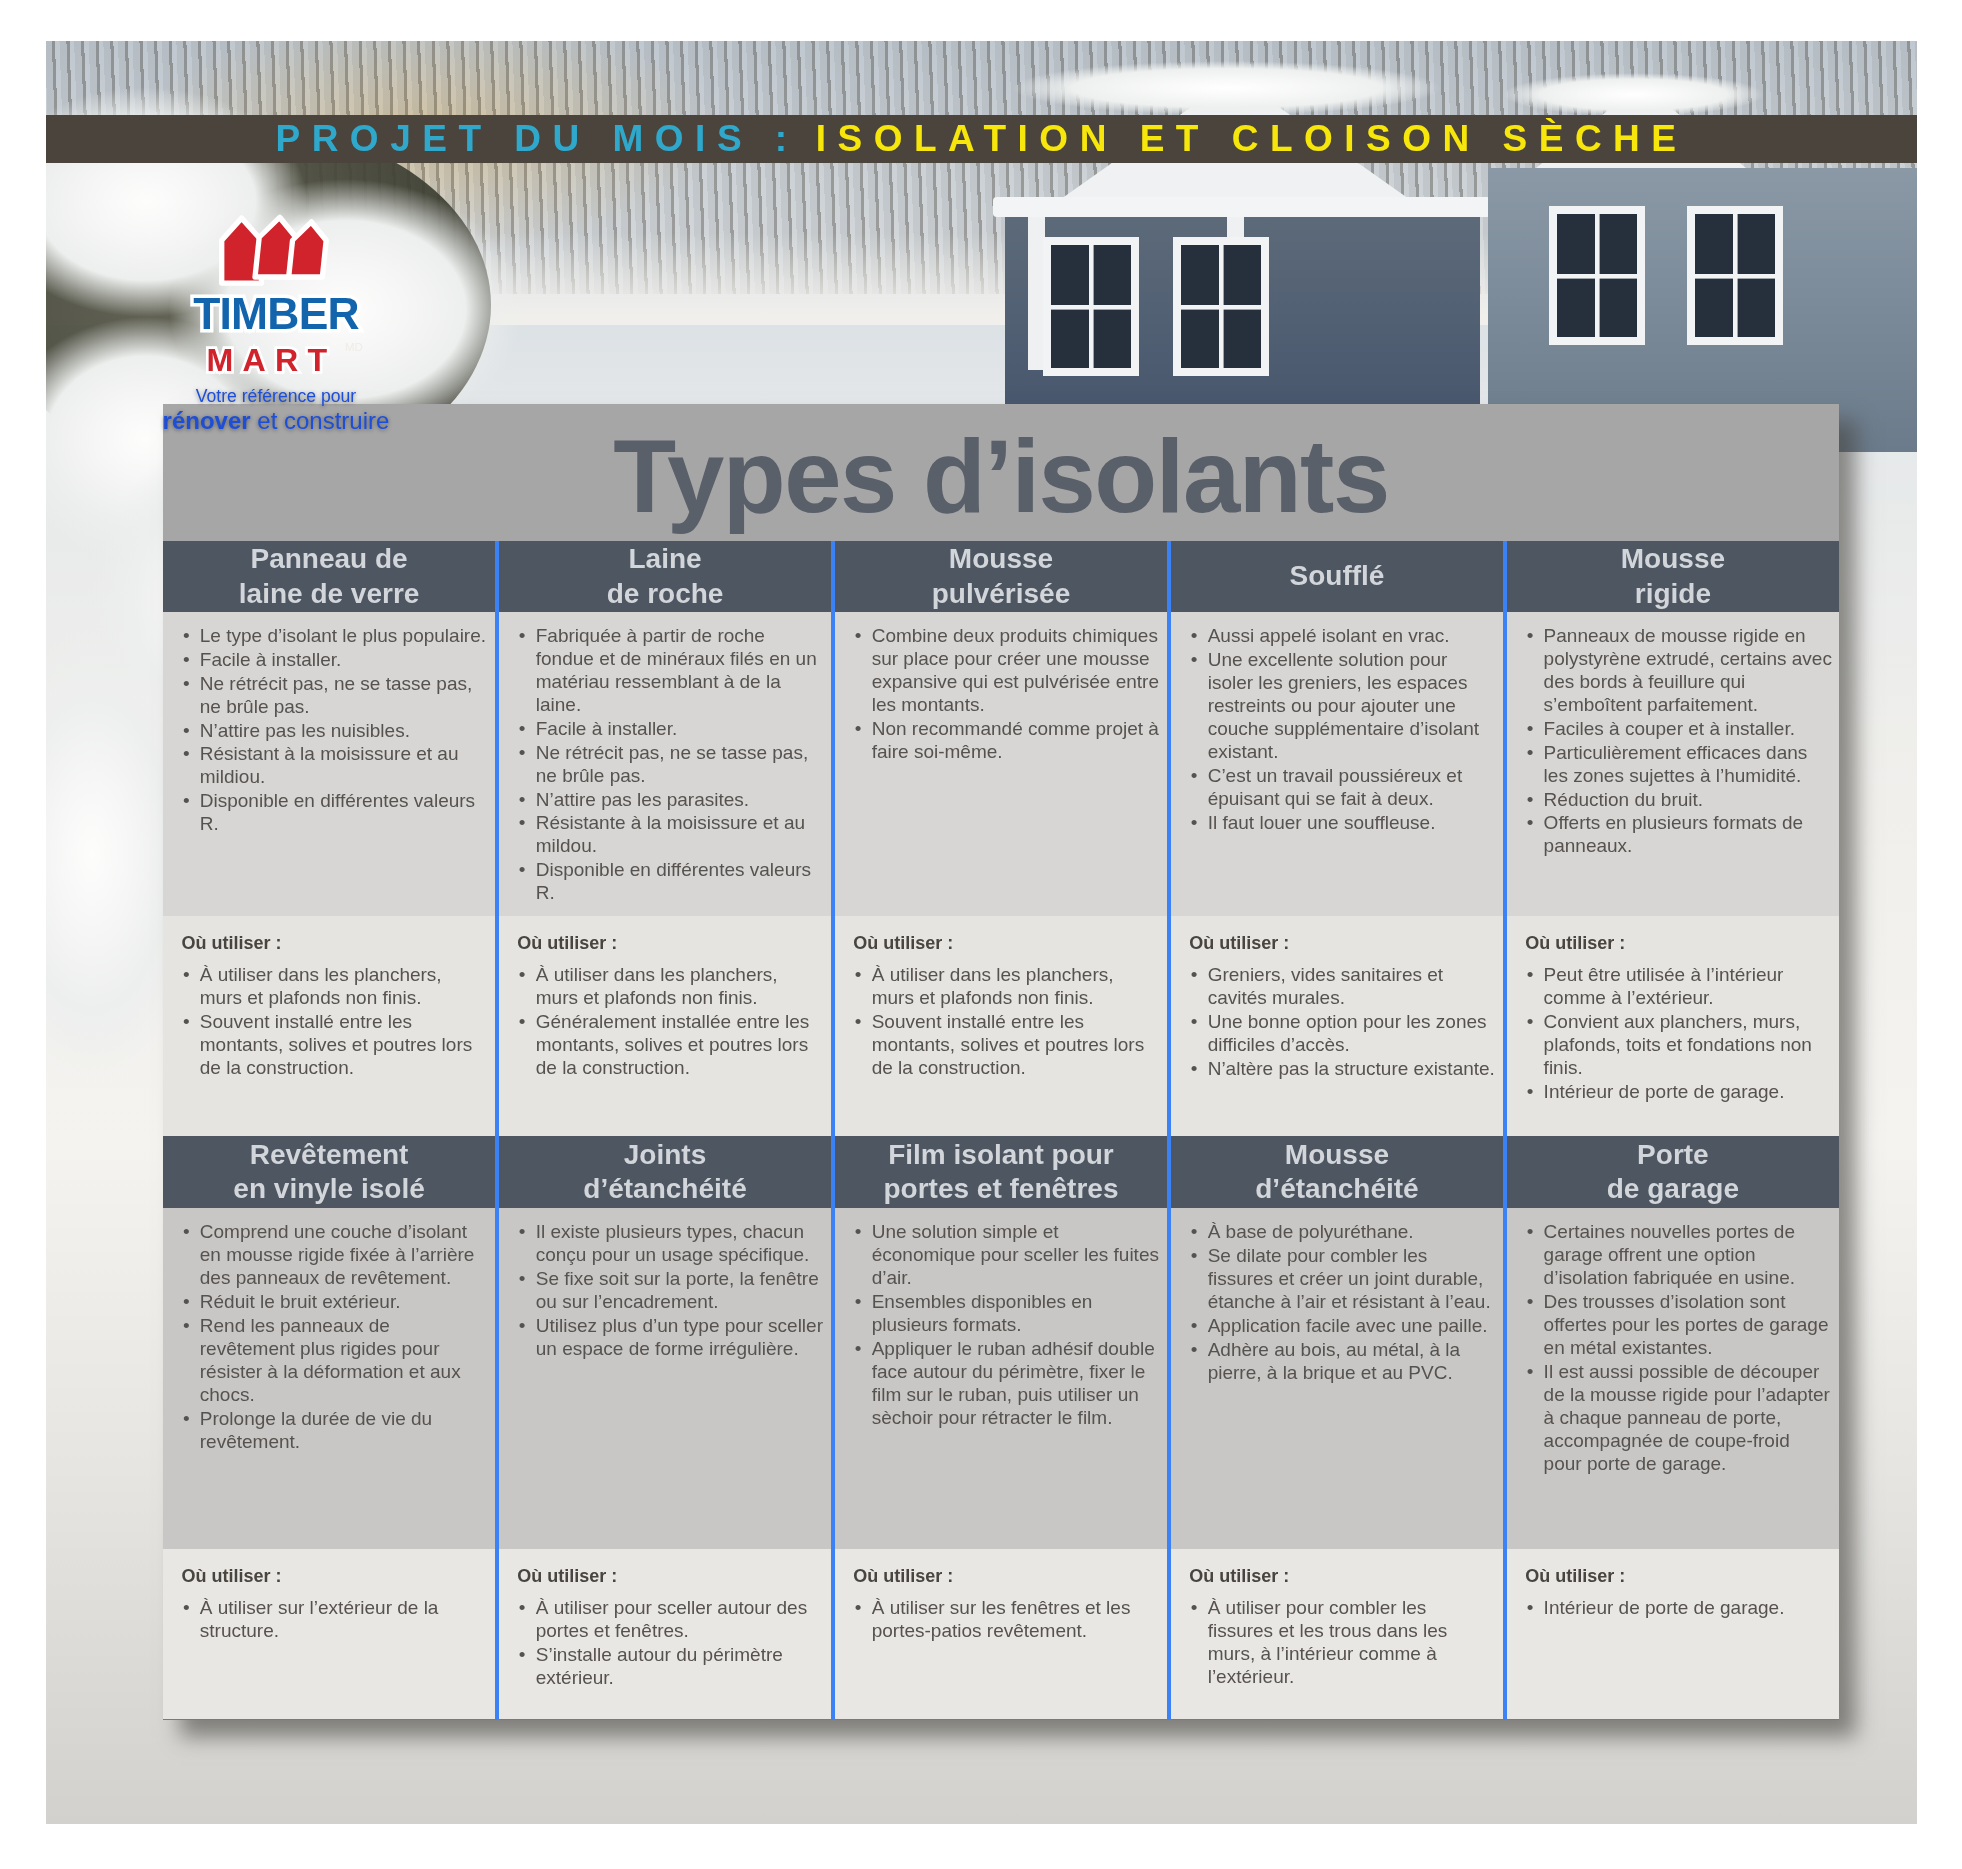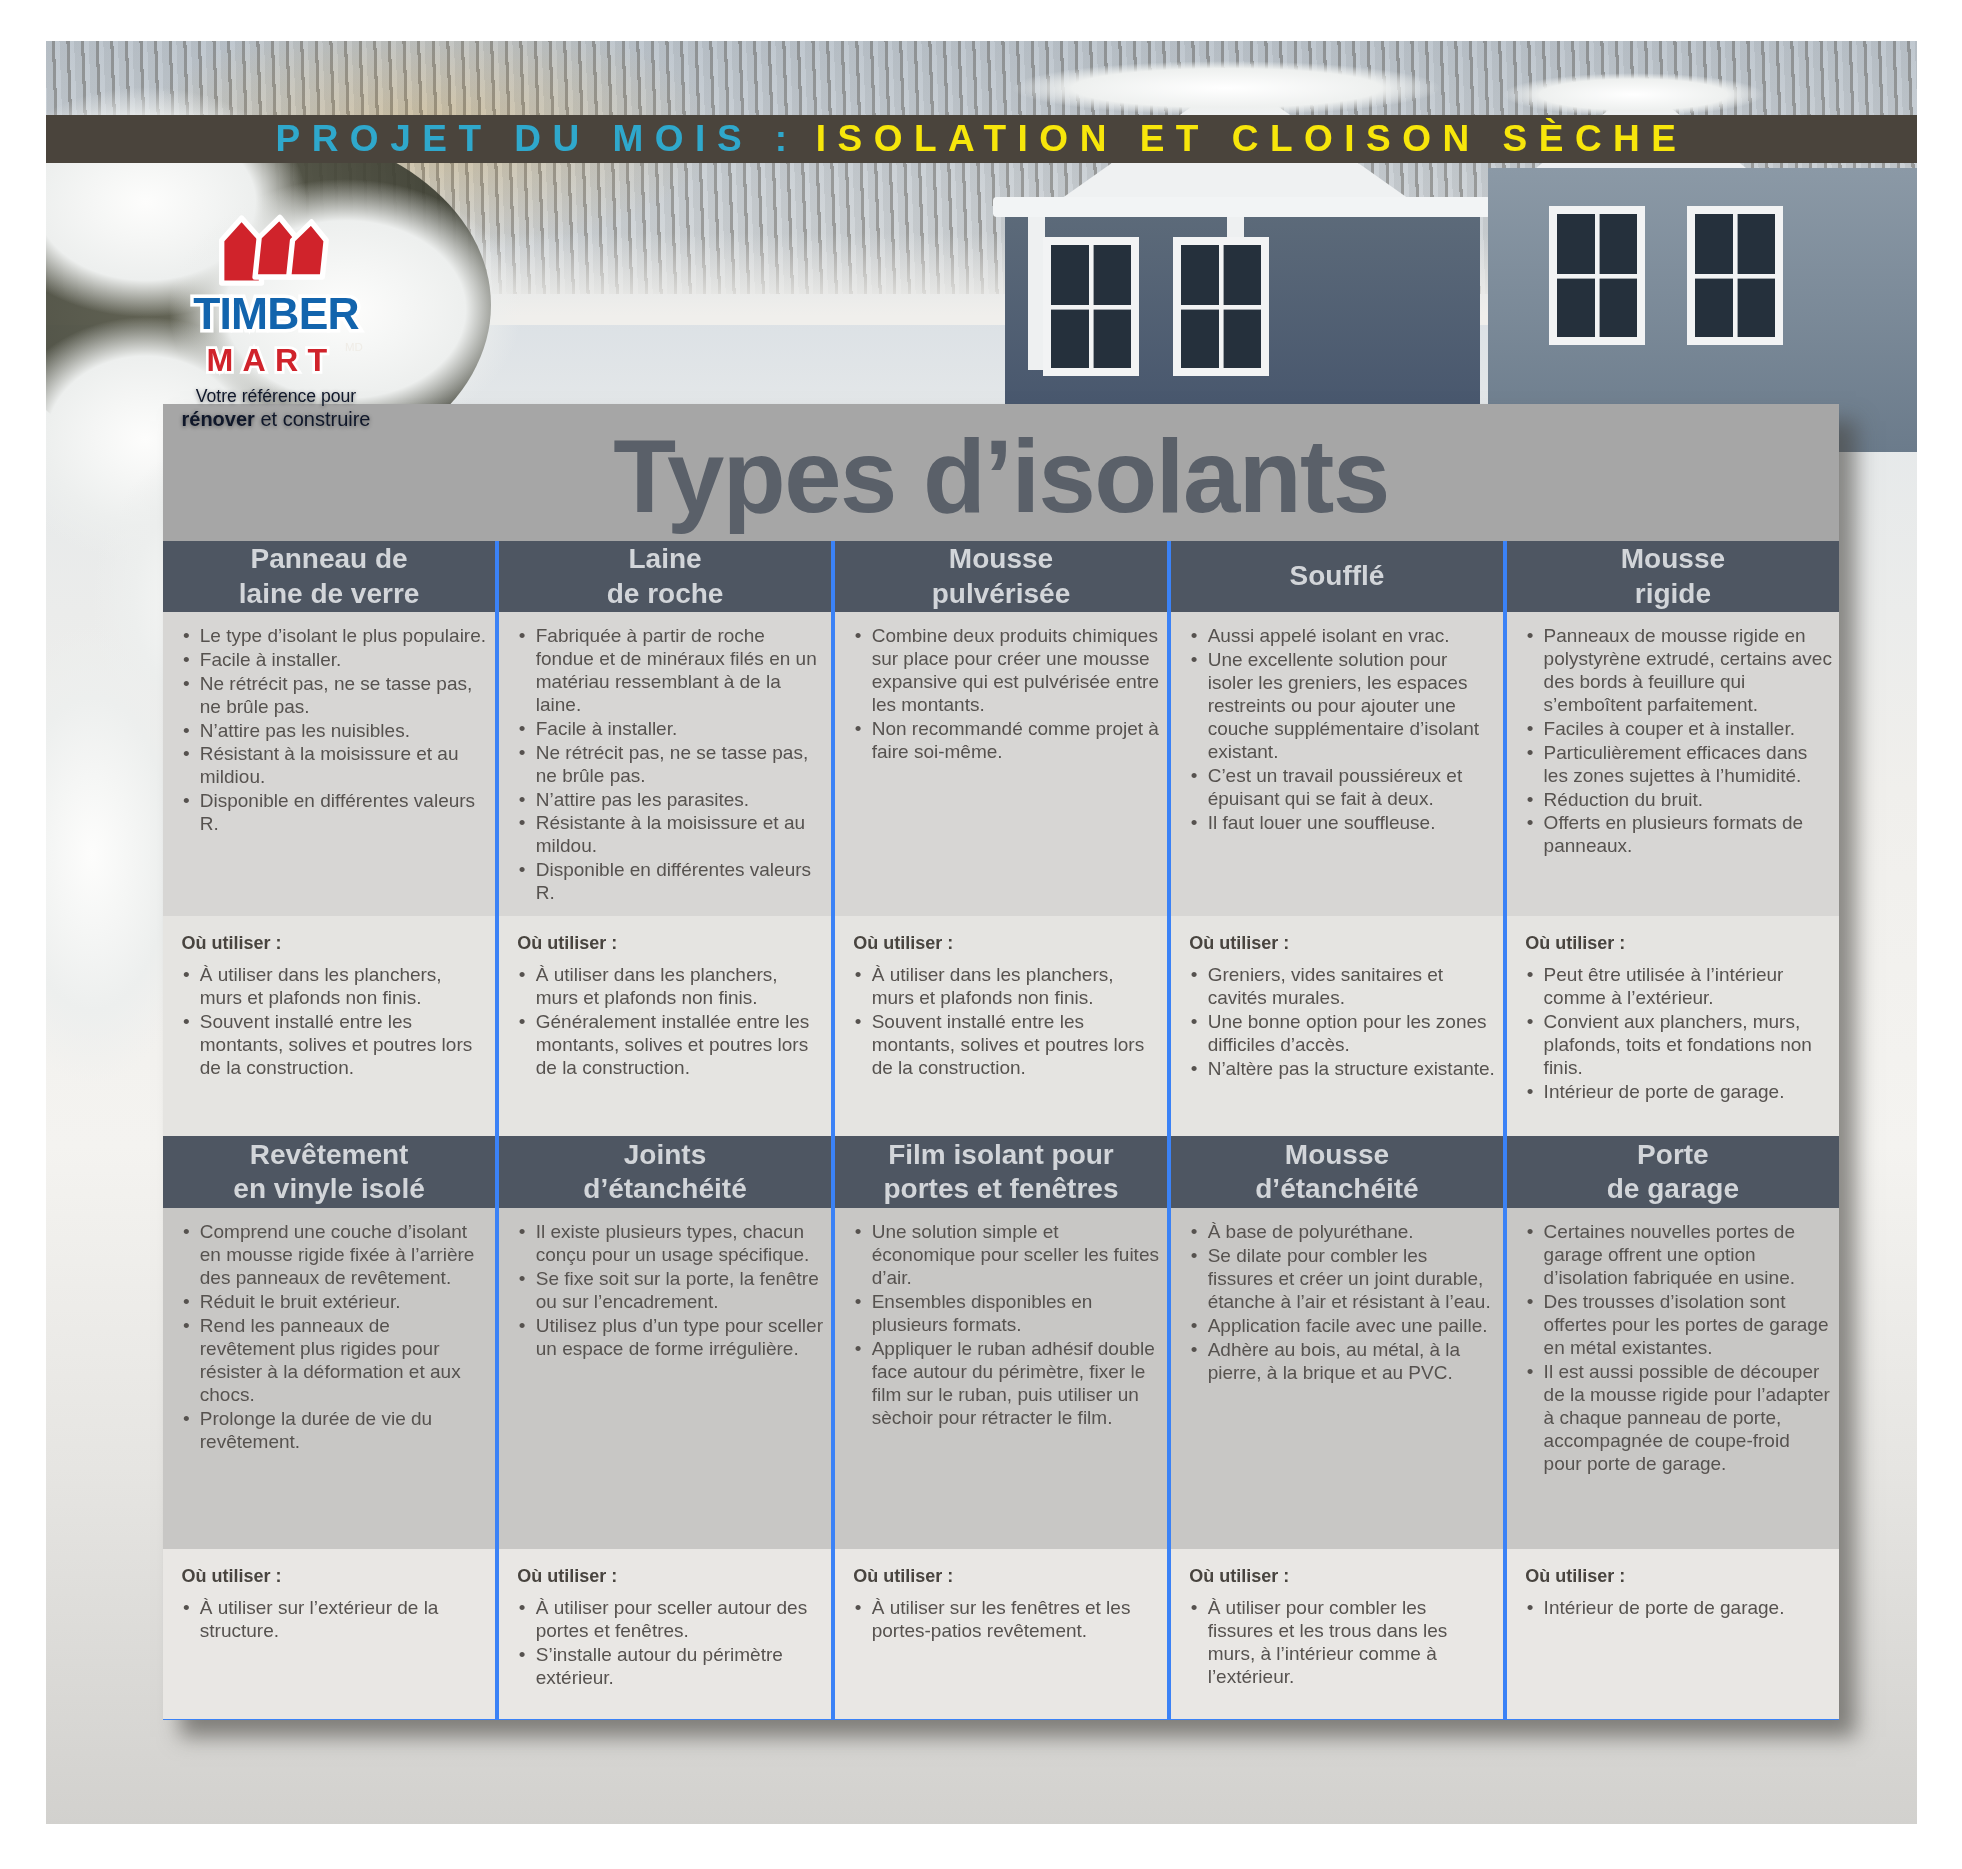--- a/index.html
+++ b/index.html
@@ -41,23 +41,23 @@
   
   .banner { position:absolute; left:0; top:74px; width:100%; height:48px; background:#4a443c;
     display:flex; align-items:center; justify-content:center; gap:17px; z-index:4;
     font-weight:bold; font-size:37px; letter-spacing:11.5px; white-space:nowrap; }
   .banner .pfx { color:#2fa8cc; }
   .banner .hlt { color:#f7e60b; }
 
   
   .logo { position:absolute; left:98px; top:173px; width:264px; text-align:center; z-index:5; }
   .logo svg { display:block; margin:0 auto; }
-  .tagline { color:#0f172a; text-shadow:0 0.8px 4.6px rgba(0,0,0,.45); margin-top:3.1px; line-height:1.2; }
+  .tagline { color:#1d4ed8; text-shadow:0 0.8px 4.6px rgba(0,0,0,.45); margin-top:3.1px; line-height:1.2; }
   .tagline .l1 { font-size:17.6px; }
-  .tagline .l2 { font-size:20px; }
+  .tagline .l2 { font-size:24px; }
   .tagline .em { font-weight:bold; }
 
   
   .panel { position:absolute; left:117px; top:363px; width:1676px; height:1316px;
     background:#a6a6a6; z-index:3; box-shadow:17px 17px 20px rgba(70,68,64,.6); }
   .title { margin:0; position:absolute; left:0; top:14px; width:100%; text-align:center;
     font-size:103px; font-weight:bold; letter-spacing:-1.5px; color:#5a6069; }
   .table { position:absolute; left:0; top:137px; width:100%; height:1179px;
     display:grid; grid-template-columns:repeat(5,1fr);
     grid-template-rows:71px 304px 220px 72px 341px 170px;

